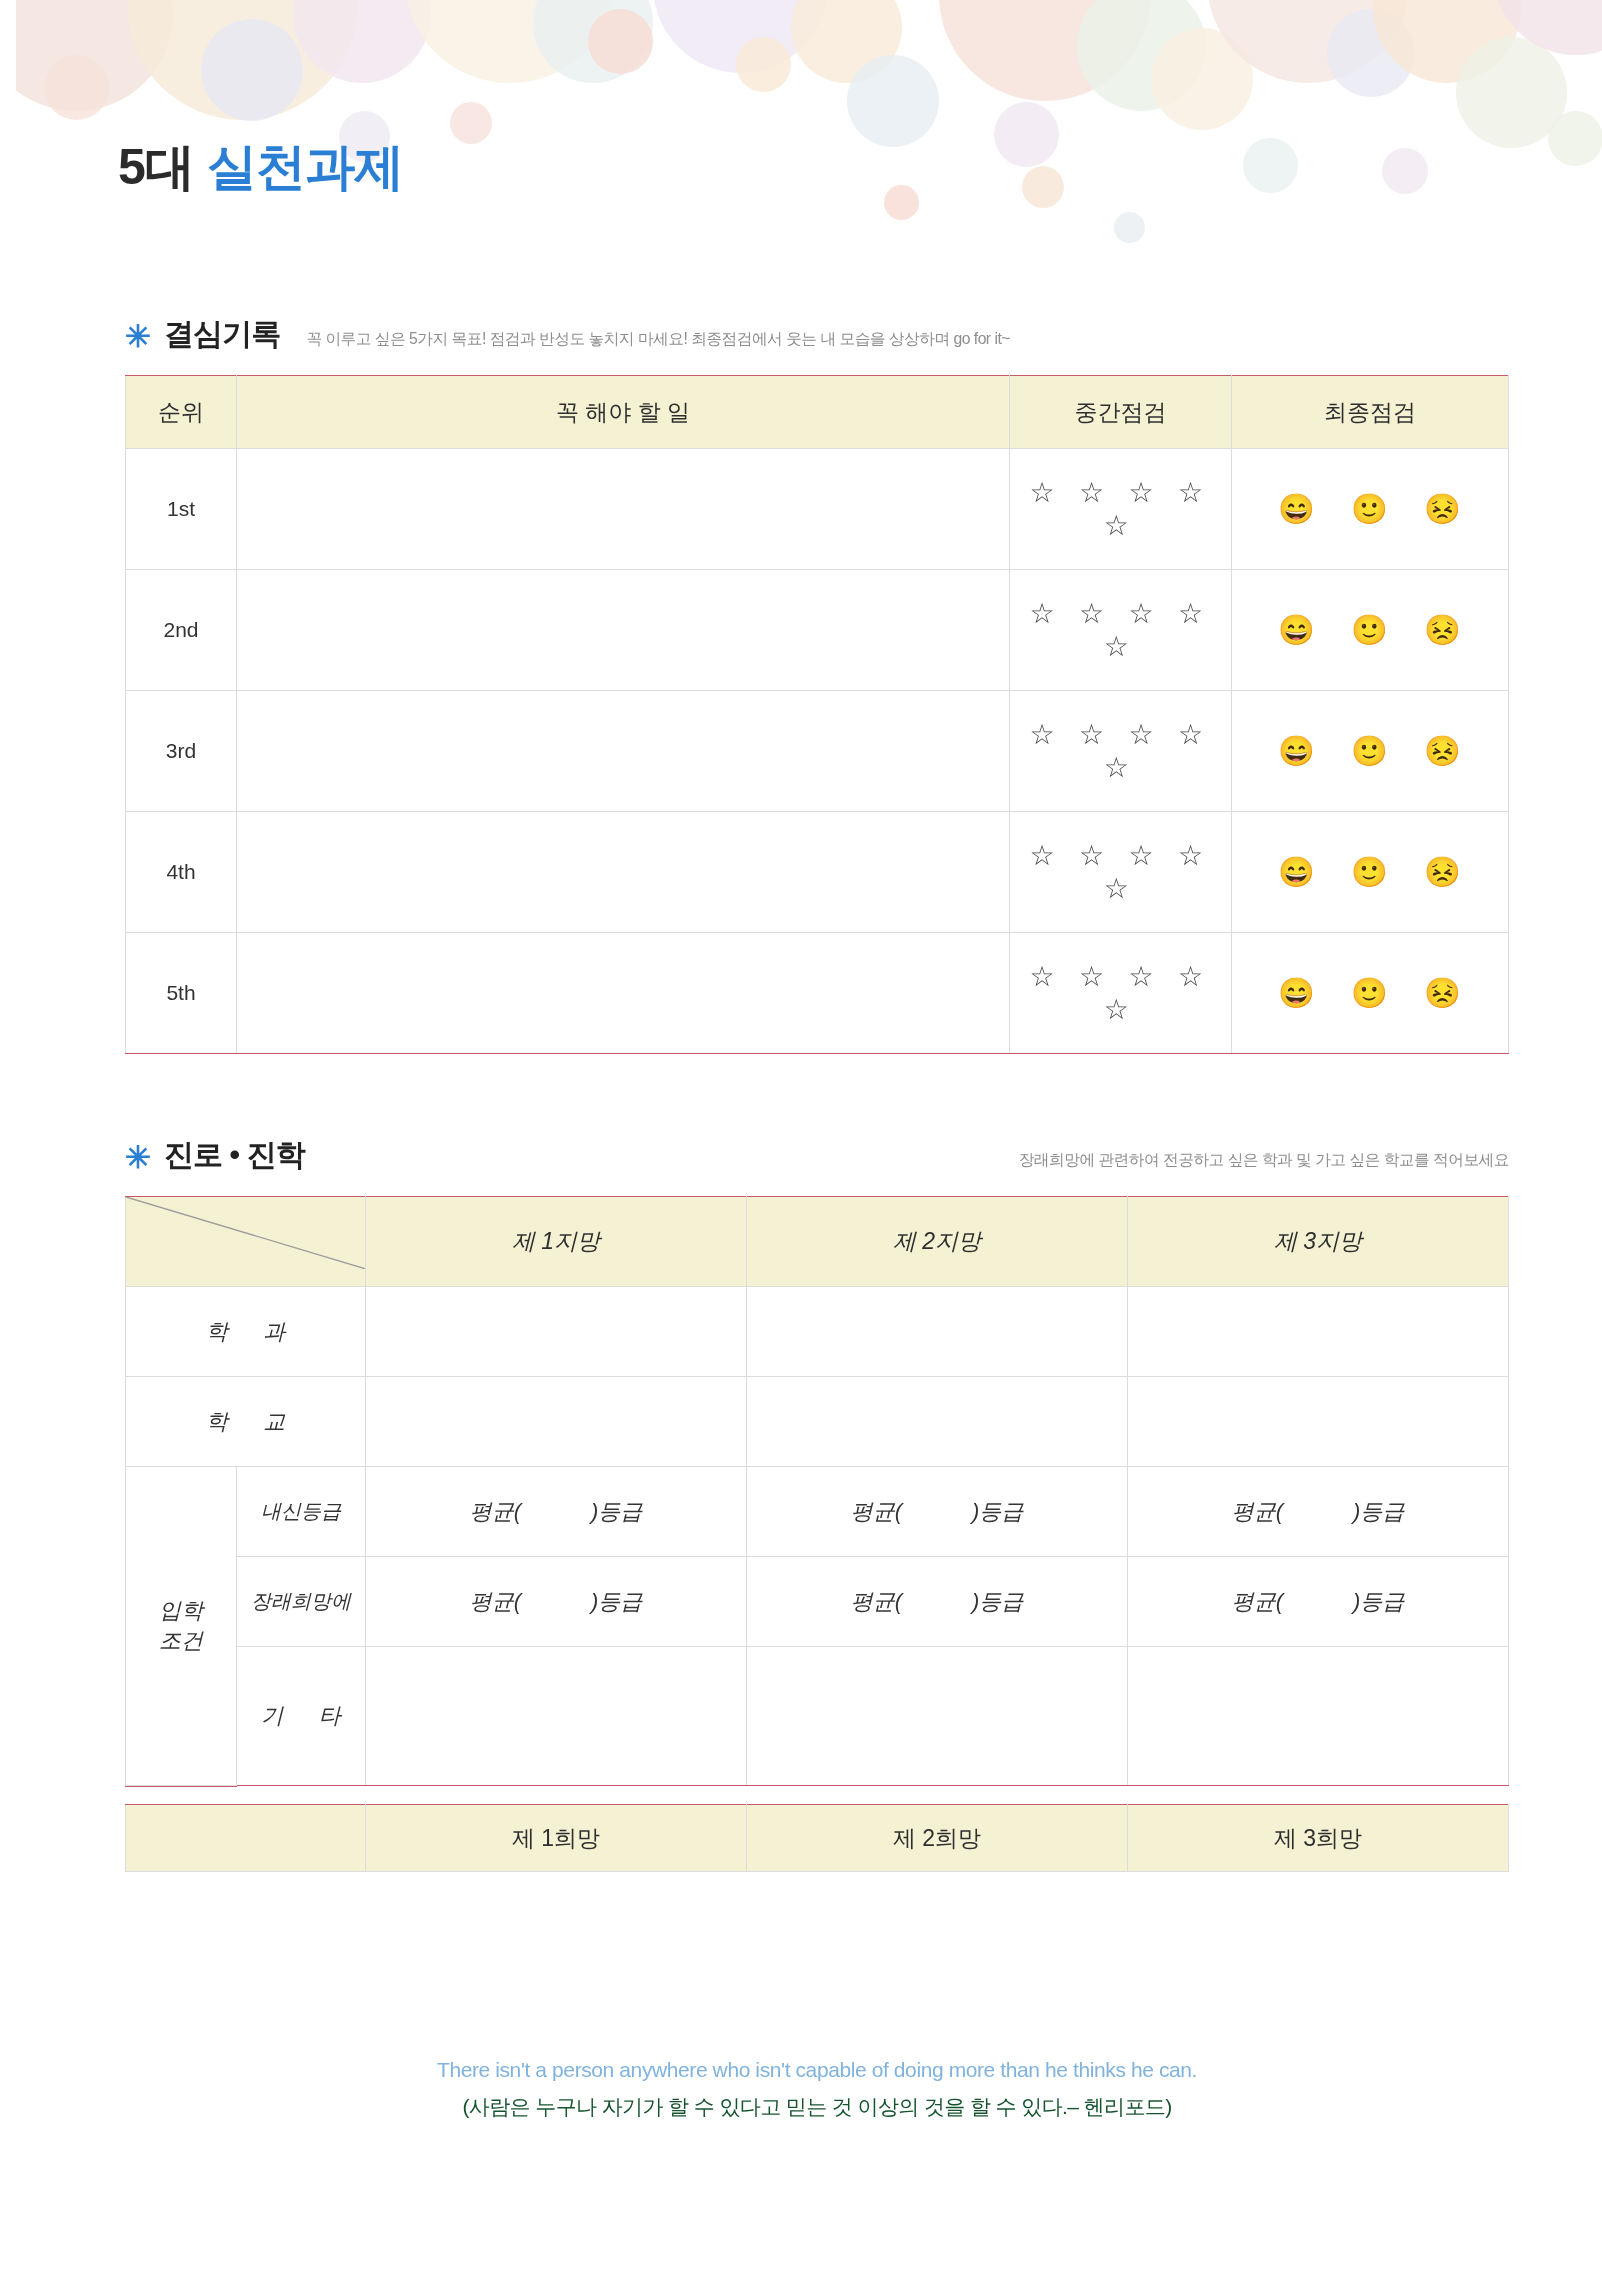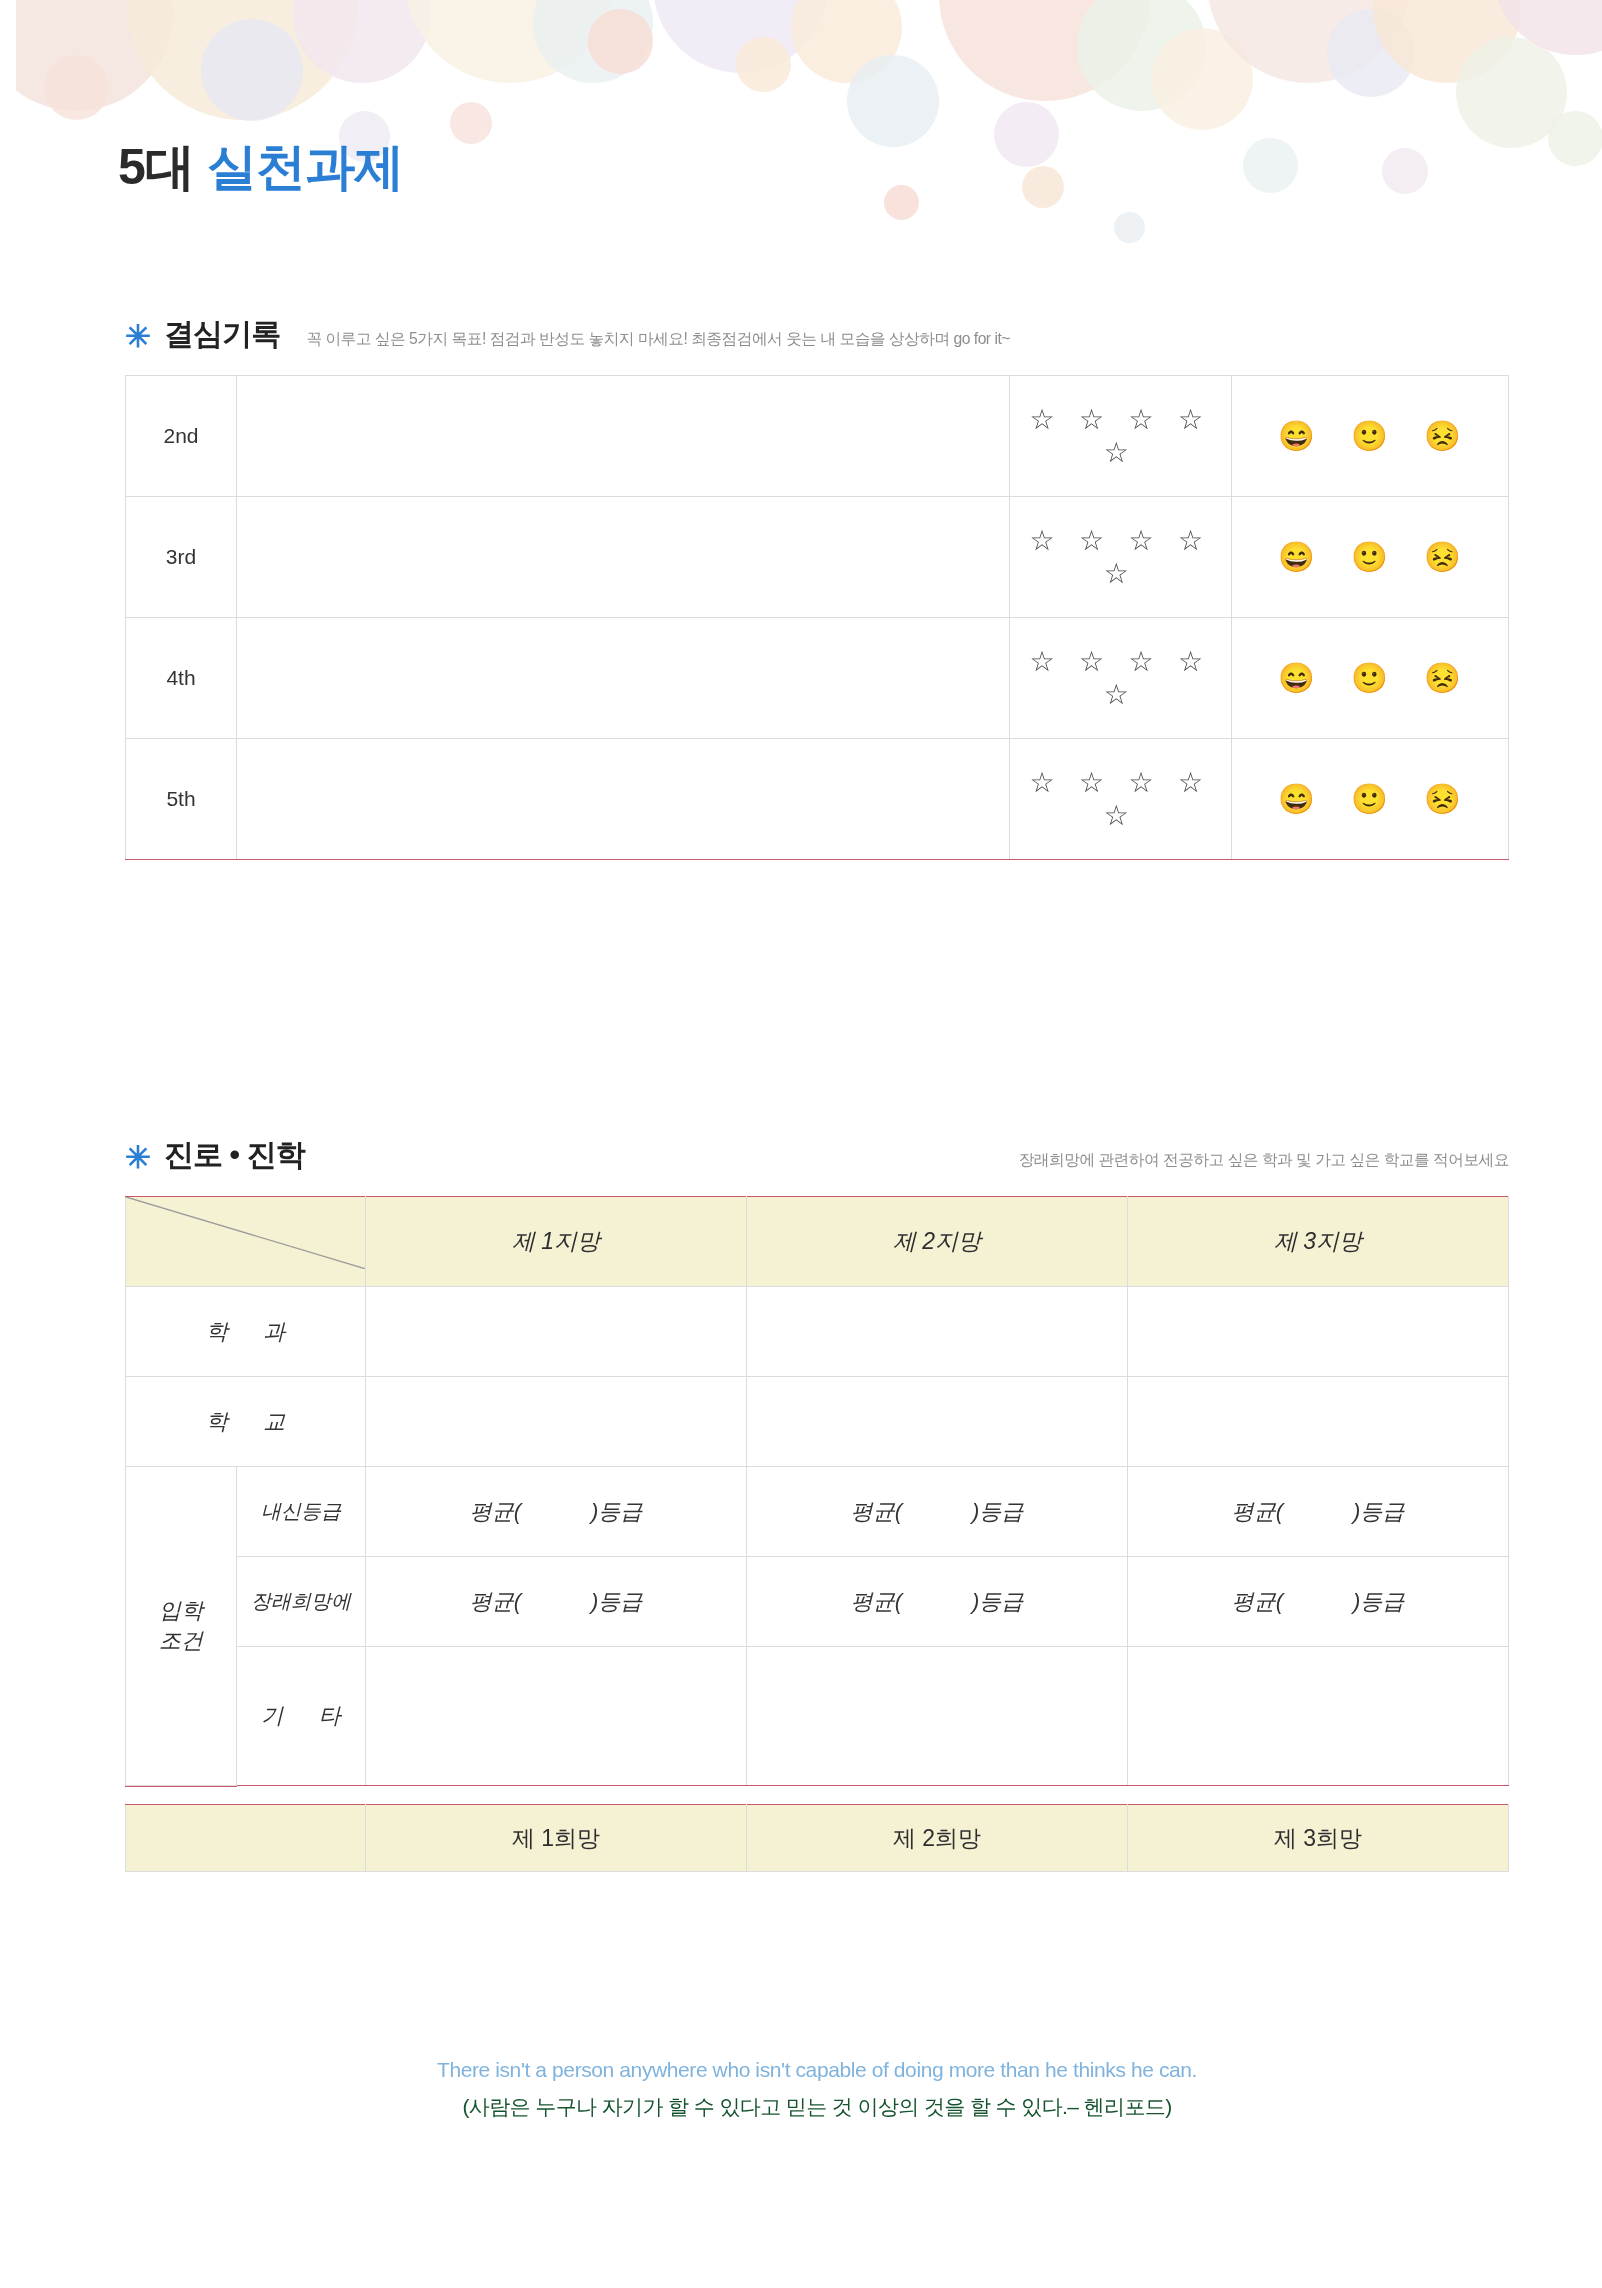--- a/index.html
+++ b/index.html
@@ -259,21 +259,39 @@
     </div>
 
     <table id="tbl-resolve">
       <colgroup>
         <col style="width:111px">
         <col>
         <col style="width:222px">
         <col style="width:277px">
       </colgroup>
       <tbody>
-
+          <tr class="hdr-row">
+        <th class="tbl-top">순위</th>
+        <th class="tbl-top">꼭 해야 할 일</th>
+        <th class="tbl-top">중간점검</th>
+        <th class="tbl-top">최종점검</th>
+      </tr>
+
+      <tr>
+        <td class="rank">1st</td>
+        <td></td>
+        <td class="stars">☆ ☆ ☆ ☆ ☆</td>
+        <td>
+          <div class="faces">
+            <span class="face">😄</span>
+            <span class="face">🙂</span>
+            <span class="face">😣</span>
+          </div>
+        </td>
+      </tr>
 
       <tr>
         <td class="rank">2nd</td>
         <td></td>
         <td class="stars">☆ ☆ ☆ ☆ ☆</td>
         <td>
           <div class="faces">
             <span class="face">😄</span>
             <span class="face">🙂</span>
             <span class="face">😣</span>

